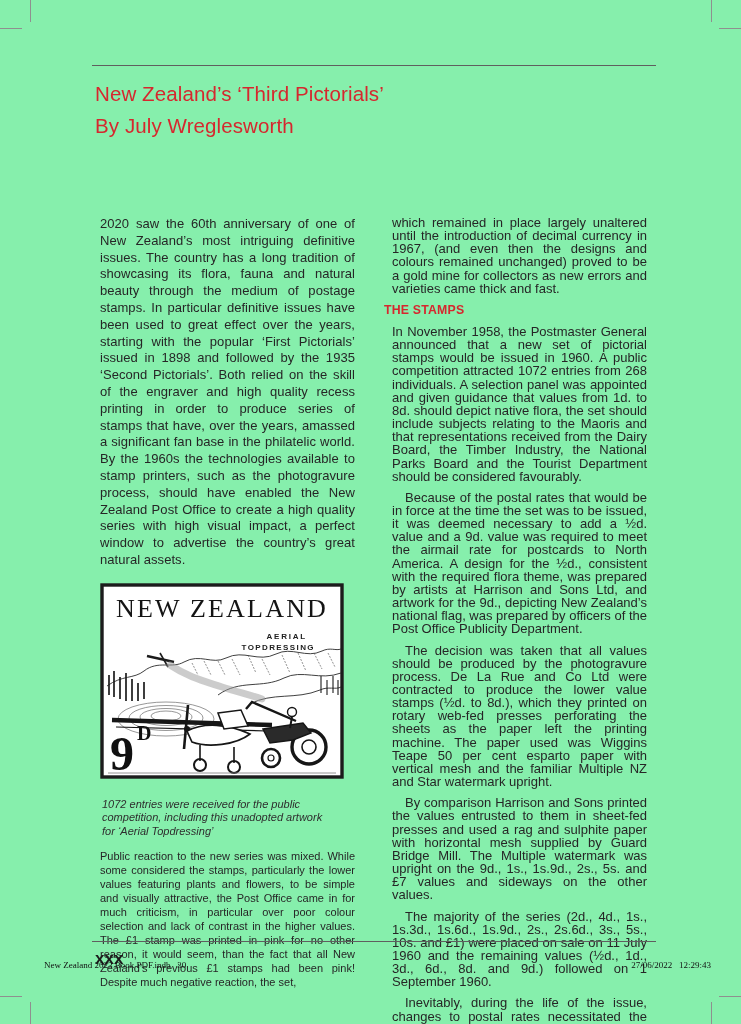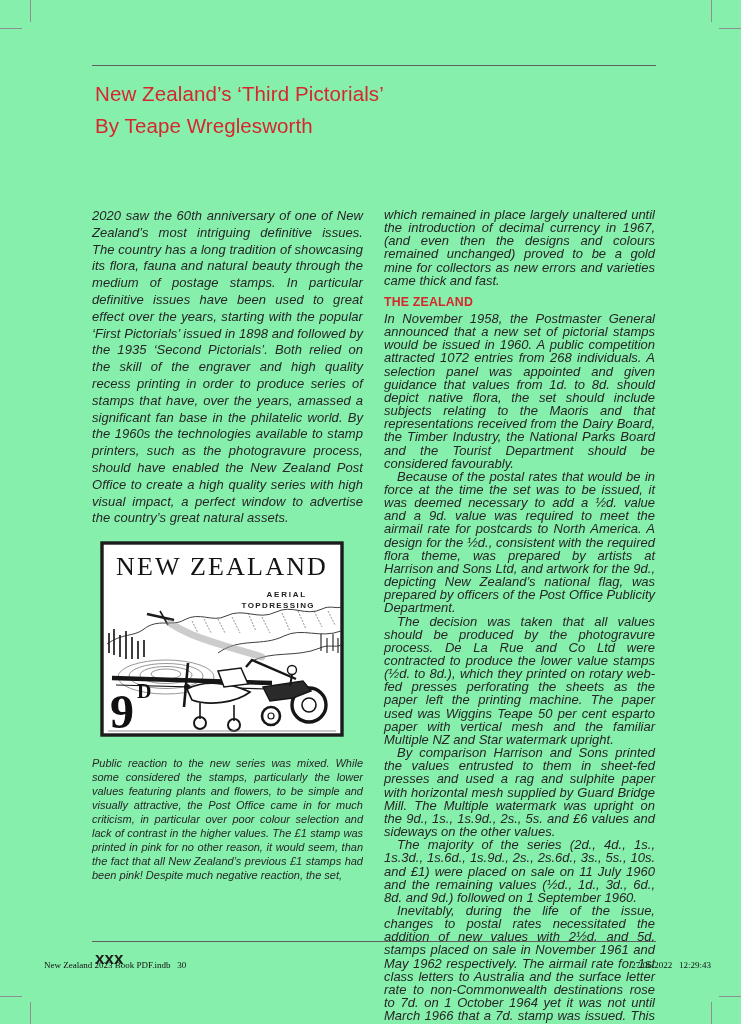--- a/index.html
+++ b/index.html
@@ -14,21 +14,21 @@
   
   .rule{position:absolute;left:92px;width:564px;height:1px;background:#5f5f5f;}
   .rule-top{top:65px;}
   .rule-bottom{top:941px;}
   
   .title-block{position:absolute;left:95px;top:78px;}
   .title-line{font-size:20.5px;line-height:32px;color:#d6272e;font-weight:400;letter-spacing:0.1px;}
   
   .cols{position:absolute;left:92px;top:208px;width:564px;display:flex;gap:21px;}
   .col{width:271px;}
-  .col p{margin:0;text-align:justify;font-style:italic;}
+  .col p{margin:8px;text-align:justify;}
   .intro{font-size:13px;line-height:16.8px;letter-spacing:0.05px;}
   .smallbody{font-size:11px;line-height:14px;}
   .col-right p{font-size:13px;line-height:13.15px;}
   .col-right p.ind{text-indent:13px;}
   .col-right p.cont{margin-bottom:0;}
   .section-heading{
     margin:8px 0 3px 0;font-size:12.3px;font-weight:bold;color:#d6272e;letter-spacing:0.2px;
   }
   
   figure{margin:14px 0 15px 8px;padding:0;}
@@ -53,21 +53,21 @@
   <div class="crop" style="left:719px;top:28px;width:22px;height:1px;"></div>
   <div class="crop" style="left:30px;top:1002px;width:1px;height:22px;"></div>
   <div class="crop" style="left:0;top:996px;width:22px;height:1px;"></div>
   <div class="crop" style="left:711px;top:1002px;width:1px;height:22px;"></div>
   <div class="crop" style="left:719px;top:996px;width:22px;height:1px;"></div>
 
   <div class="rule rule-top"></div>
 
   <div class="title-block">
     <div class="title-line">New Zealand’s ‘Third Pictorials’</div>
-    <div class="title-line">By Teape Wreglesworth</div>
+    <div class="title-line">By July Wreglesworth</div>
   </div>
 
   <div class="cols">
 
     <div class="col col-left">
       <p class="intro">2020 saw the 60th anniversary of one of New Zealand’s most intriguing definitive issues. The country has a long tradition of showcasing its flora, fauna and natural beauty through the medium of postage stamps. In particular definitive issues have been used to great effect over the years, starting with the popular ‘First Pictorials’ issued in 1898 and followed by the 1935 ‘Second Pictorials’. Both relied on the skill of the engraver and high quality recess printing in order to produce series of stamps that have, over the years, amassed a significant fan base in the philatelic world. By the 1960s the technologies available to stamp printers, such as the photogravure process, should have enabled the New Zealand Post Office to create a high quality series with high visual impact, a perfect window to advertise the country’s great natural assets.</p>
 
       <figure>
         <svg width="244" height="196" viewBox="0 0 244 196" role="img">
           <rect x="2" y="2" width="240" height="192" fill="#ffffff" stroke="#1c1c1c" stroke-width="3.4"></rect>
@@ -126,31 +126,32 @@
             <path d="M192,134 L190,145" stroke-width="2"></path>
             <path d="M196,138 L152,119 L146,126" stroke-width="2.4"></path>
           </g>
           <path d="M8,190 L236,190" stroke="#7a7a7a" stroke-width="0.8"></path>
 
           <text x="10" y="187" font-family="Liberation Serif, serif" font-size="48" font-weight="bold" fill="#101010">9</text>
           <text x="37" y="157" font-family="Liberation Serif, serif" font-size="20" font-weight="bold" fill="#101010">D</text>
         </svg>
       </figure>
 
+      <div class="caption">1072 entries were received for the public competition, including this unadopted artwork for ‘Aerial Topdressing’</div>
 
       <p class="smallbody left-last">Public reaction to the new series was mixed. While some considered the stamps, particularly the lower values featuring plants and flowers, to be simple and visually attractive, the Post Office came in for much criticism, in particular over poor colour selection and lack of contrast in the higher values. The £1 stamp was printed in pink for no other reason, it would seem, than the fact that all New Zealand’s previous £1 stamps had been pink! Despite much negative reaction, the set,</p>
     </div>
 
     <div class="col col-right">
       <p class="cont">which remained in place largely unaltered until the introduction of decimal currency in 1967, (and even then the designs and colours remained unchanged) proved to be a gold mine for collectors as new errors and varieties came thick and fast.</p>
-      <h2 class="section-heading">THE ZEALAND</h2>
+      <h2 class="section-heading">THE STAMPS</h2>
       <p>In November 1958, the Postmaster General announced that a new set of pictorial stamps would be issued in 1960. A public competition attracted 1072 entries from 268 individuals. A selection panel was appointed and given guidance that values from 1d. to 8d. should depict native flora, the set should include subjects relating to the Maoris and that representations received from the Dairy Board, the Timber Industry, the National Parks Board and the Tourist Department should be considered favourably.</p>
       <p class="ind">Because of the postal rates that would be in force at the time the set was to be issued, it was deemed necessary to add a ½d. value and a 9d. value was required to meet the airmail rate for postcards to North America. A design for the ½d., consistent with the required flora theme, was prepared by artists at Harrison and Sons Ltd, and artwork for the 9d., depicting New Zealand’s national flag, was prepared by officers of the Post Office Publicity Department.</p>
       <p class="ind">The decision was taken that all values should be produced by the photogravure process. De La Rue and Co Ltd were contracted to produce the lower value stamps (½d. to 8d.), which they printed on rotary web-fed presses perforating the sheets as the paper left the printing machine. The paper used was Wiggins Teape 50 per cent esparto paper with vertical mesh and the familiar Multiple NZ and Star watermark upright.</p>
-      <p class="ind">By comparison Harrison and Sons printed the values entrusted to them in sheet-fed presses and used a rag and sulphite paper with horizontal mesh supplied by Guard Bridge Mill. The Multiple watermark was upright on the 9d., 1s., 1s.9d., 2s., 5s. and £6 values and sideways on the other values.</p>
+      <p class="ind">By comparison Harrison and Sons printed the values entrusted to them in sheet-fed presses and used a rag and sulphite paper with horizontal mesh supplied by Guard Bridge Mill. The Multiple watermark was upright on the 9d., 1s., 1s.9d., 2s., 5s. and £7 values and sideways on the other values.</p>
       <p class="ind">The majority of the series (2d., 4d., 1s., 1s.3d., 1s.6d., 1s.9d., 2s., 2s.6d., 3s., 5s., 10s. and £1) were placed on sale on 11 July 1960 and the remaining values (½d., 1d., 3d., 6d., 8d. and 9d.) followed on 1 September 1960.</p>
       <p class="ind">Inevitably, during the life of the issue, changes to postal rates necessitated the addition of new values with 2½d. and 5d. stamps placed on sale in November 1961 and May 1962 respectively. The airmail rate for 1st class letters to Australia and the surface letter rate to non-Commonwealth destinations rose to 7d. on 1 October 1964 yet it was not until March 1966 that a 7d. stamp was issued. This was little more than a year before decimalisation—as a result covers showing correct commercial usage of the 7d. stamp are particularly elusive.</p>
       <p class="ind">Harrison and Teape were asked to take on the printing of all three of these additional values which they duly</p>
     </div>
   </div>
 
   <div class="rule rule-bottom"></div>
 
   <div class="page-number">xxx</div>
   <div class="imprint imprint-left">New Zealand 2023 Book PDF.indb   30</div>

